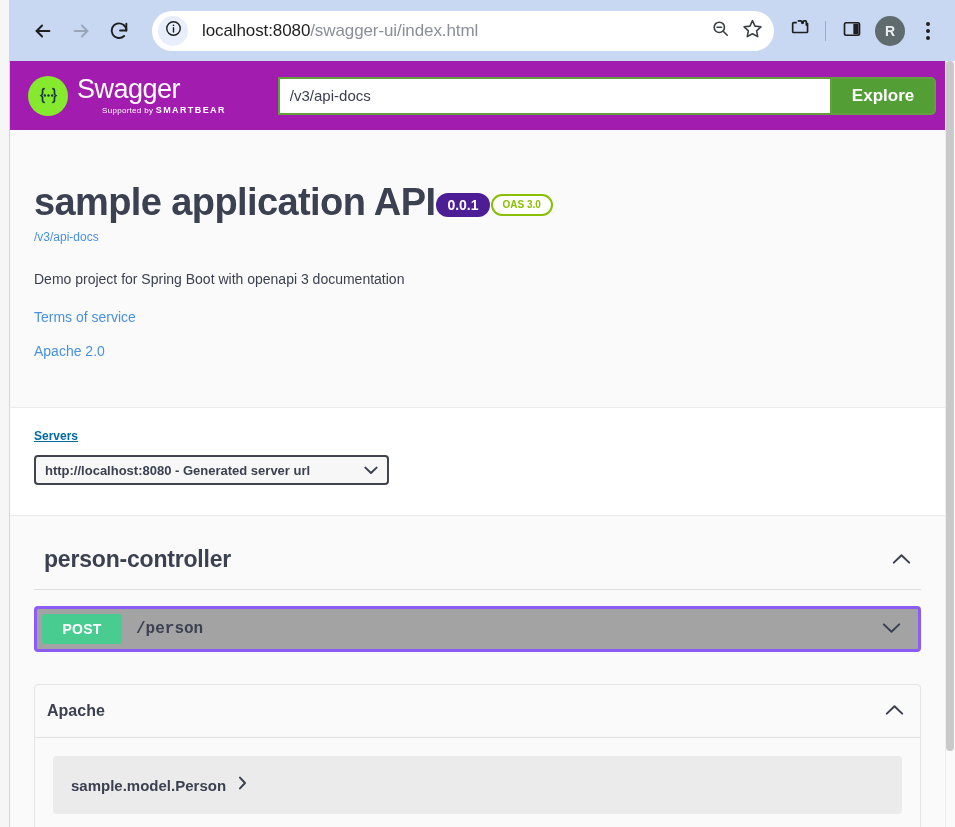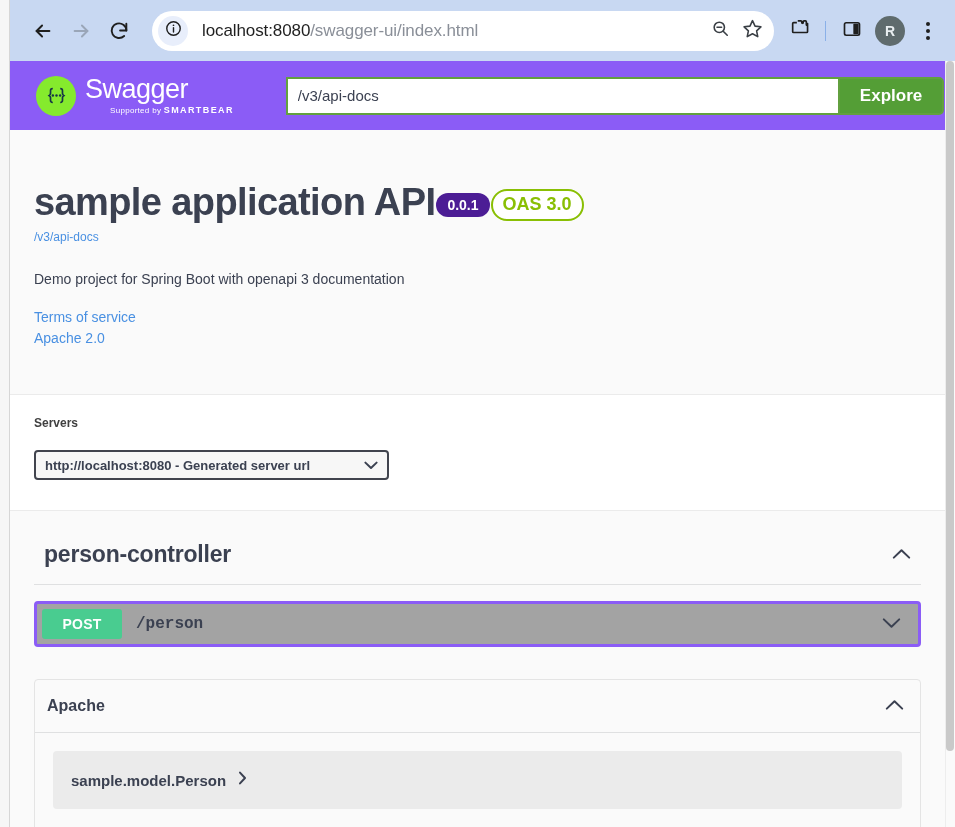--- a/index.html
+++ b/index.html
@@ -136,25 +136,25 @@
   #scrollbar-thumb {
     position: absolute;
     right: 1px; top: 0px;
     width: 8px; height: 690px;
     background: #c9c9c9;
     border-radius: 4px;
   }
 
   
   #swagger-topbar {
-    background: #8b5cf6;
+    background: #a21caf;
     height: 69px;
     display: flex;
     align-items: center;
-    padding: 0 18px 0 18px;
+    padding: 0 18px 0 10px;
   }
   #swagger-logo-link {
     display: flex;
     align-items: center;
     gap: 9px;
     flex: 0 0 auto;
     cursor: pointer;
     margin-left: 8px;
   }
   #swagger-mark {
@@ -238,21 +238,21 @@
     font-weight: bold;
     padding: 4px 11px;
     border-radius: 57px;
     line-height: 1.2;
     margin-top: 6px;
   }
   .badge-oas {
     background: #ffffff;
     color: #89bf04;
     border: 2px solid #89bf04;
-    font-size: 18px;
+    font-size: 10px;
     font-weight: bold;
     padding: 3px 10px;
     border-radius: 57px;
     line-height: 1.2;
     margin-top: 6px;
   }
   #api-docs-link {
     display: inline-block;
     color: #4990e2;
     font-size: 12px;
@@ -266,35 +266,36 @@
     margin-top: 26px;
   }
   .info-link {
     display: block;
     color: #4990e2;
     font-size: 14px;
     text-decoration: none;
     cursor: pointer;
   }
   #terms-link { margin-top: 22px; }
-  #license-link { margin-top: 5px; }
+  #license-link { margin-top: 18px; }
 
   
   #servers-block {
     background: #ffffff;
     border-top: 1px solid #ebebeb;
     border-bottom: 1px solid #ebebeb;
     margin-top: 48px;
     padding: 21px 24px 30px 24px;
   }
   #servers-label {
     font-size: 12px;
     font-weight: bold;
-    color: #404040;
-    margin-bottom: 20px;
+    color: #0369a1;
+    margin-bottom: 12px;
+    text-decoration: underline;
   }
   #server-select-wrap {
     position: relative;
     display: inline-block;
   }
   #server-select {
     appearance: none;
     -webkit-appearance: none;
     width: 355px;
     height: 30px;

